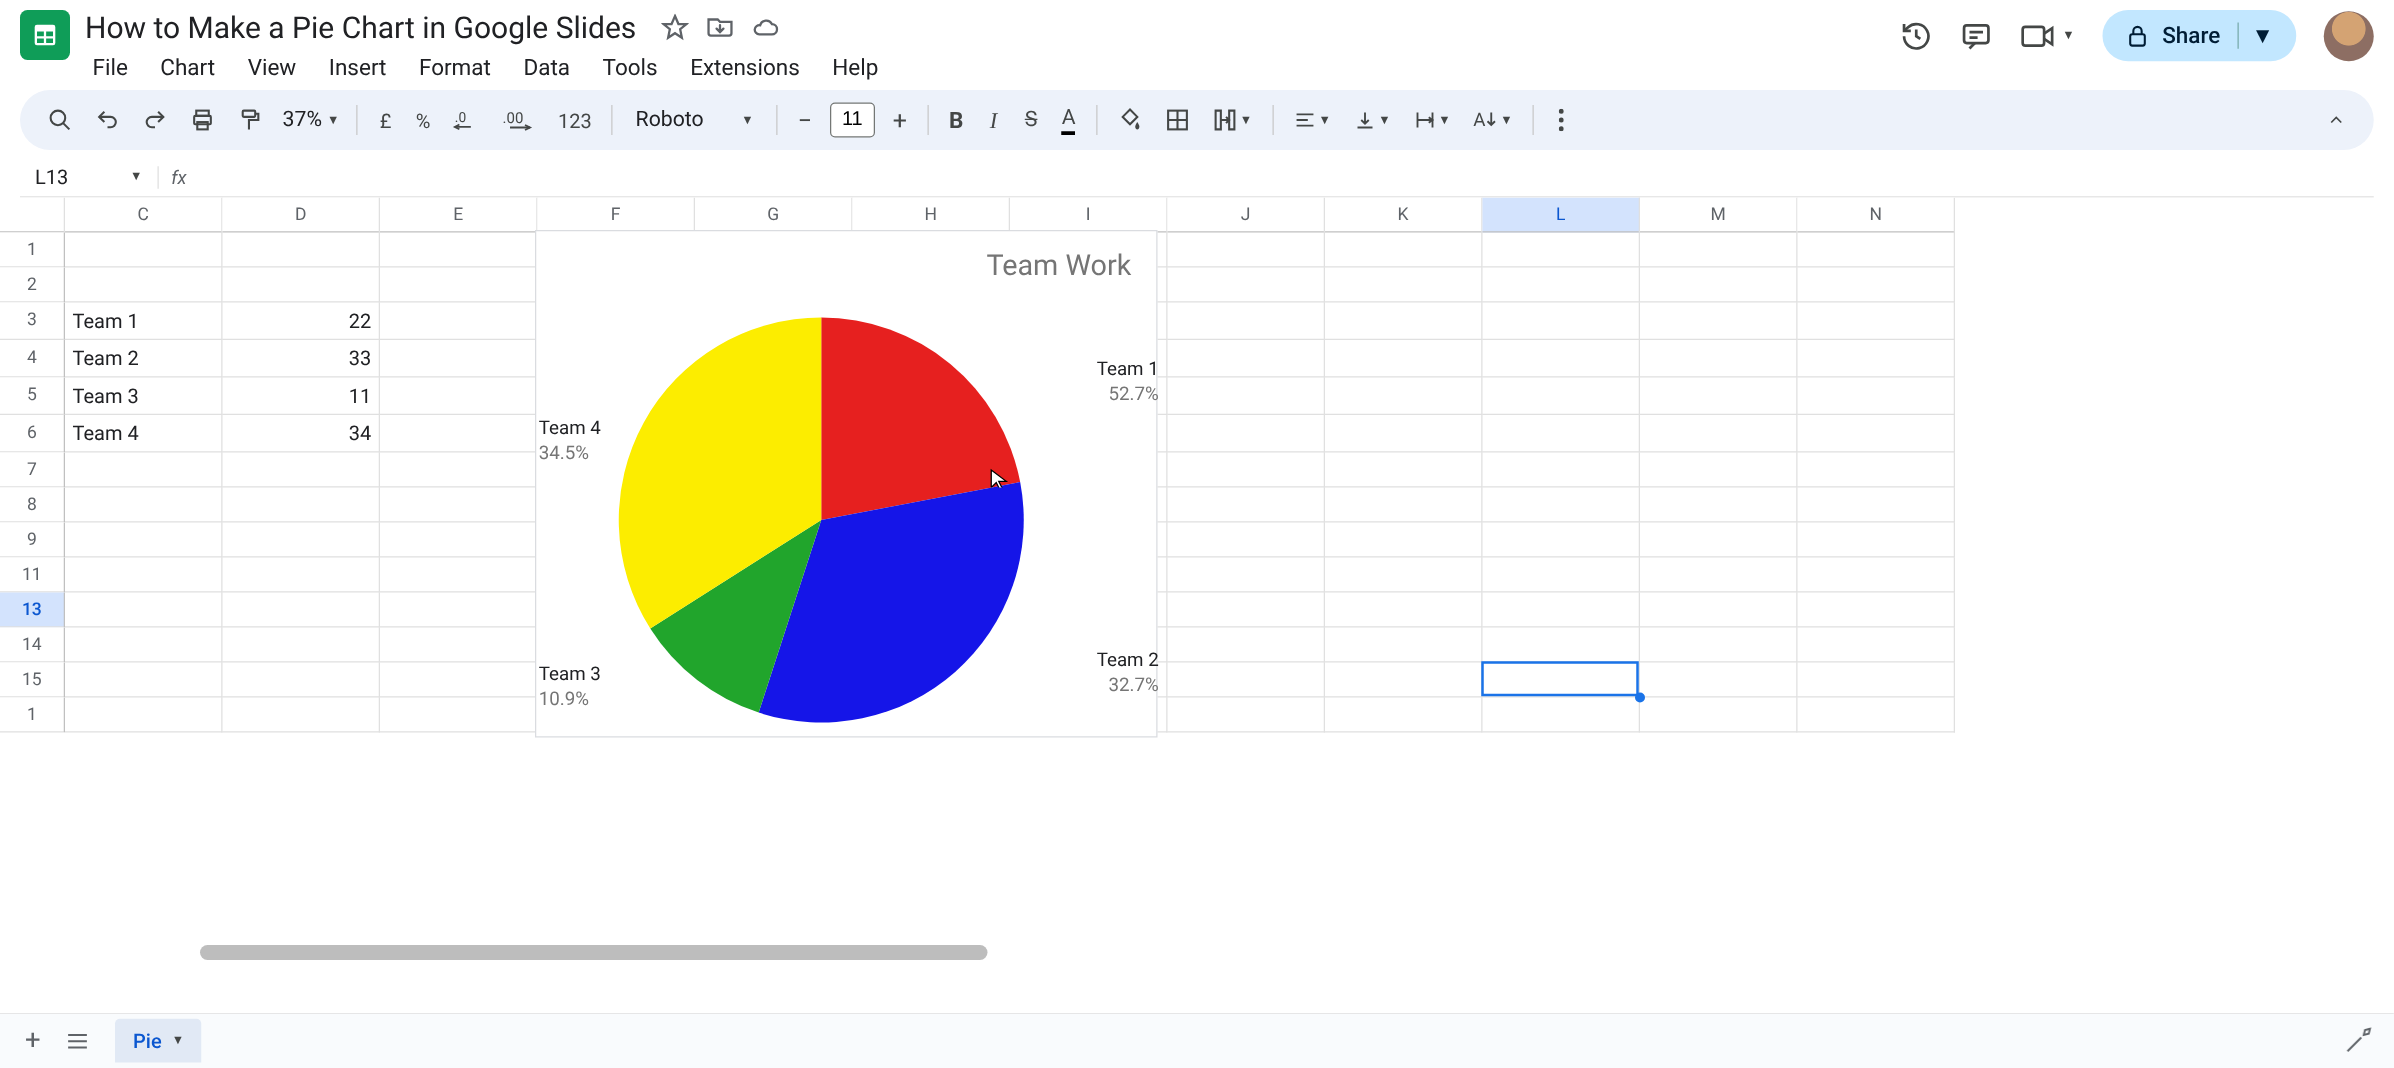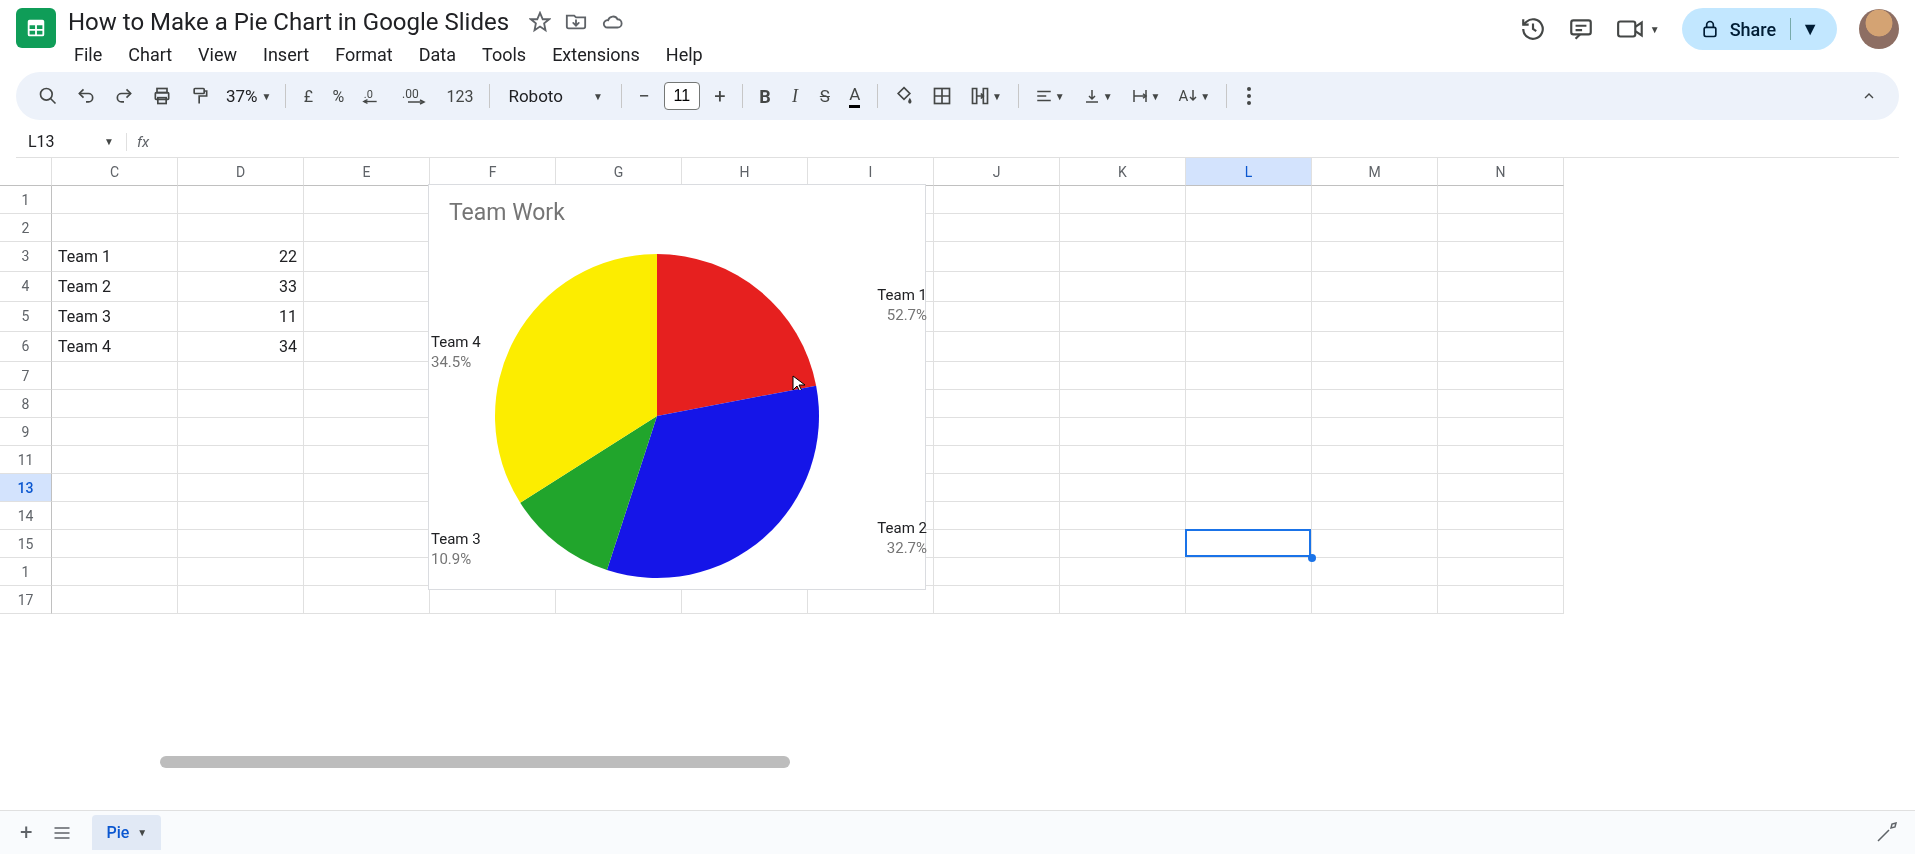--- a/index.html
+++ b/index.html
@@ -41,21 +41,21 @@
 .grid-body { position: relative; }
 .row { display: flex; height: 28px; }
 .row.tall { height: 30px; }
 .row-hdr { width: 52px; border-right: 1px solid #c0c0c0; border-bottom: 1px solid #e0e0e0; text-align: center; font-size: 14px; color: #5f6368; line-height: 28px; background: #fff; }
 .row-hdr.sel { background: #d3e3fd; color: #0b57d0; font-weight: 500; }
 .cell { border-right: 1px solid #e0e0e0; border-bottom: 1px solid #e0e0e0; padding: 0 6px; font-size: 16px; color: #202124; display: flex; align-items: center; overflow: hidden; }
 .cell.num { justify-content: flex-end; }
 .selected-cell { position: absolute; border: 2px solid #1a73e8; pointer-events: none; }
 .selected-handle { position: absolute; width: 8px; height: 8px; background: #1a73e8; border-radius: 50%; }
 .chart-box { position: absolute; left: 428px; top: 26px; width: 498px; height: 406px; background: #fff; border: 1px solid #dadce0; }
-.chart-title { font-size: 23px; color: #757575; padding: 14px 20px 0 20px; font-weight: 400; }
+.chart-title { font-size: 23px; color: #757575; padding: 14px 20px 0 20px; font-weight: 400; text-align: right; }
 .chart-svg-wrap { position: relative; width: 100%; height: calc(100% - 44px); }
 .chart-label { position: absolute; font-size: 15px; color: #202124; line-height: 1.3; }
 .chart-label .pct { color: #757575; }
 .scroll-h { position: absolute; bottom: 0; left: 160px; height: 12px; width: 630px; background: #bdbdbd; border-radius: 6px; }
 .sheet-tabs { position: fixed; bottom: 0; left: 0; right: 0; height: 44px; display: flex; align-items: center; padding: 0 20px; gap: 20px; background: #f9fbfd; border-top: 1px solid #e0e0e0; }
 .sheet-tab { background: #e1e9f5; padding: 8px 14px; border-radius: 4px 4px 0 0; display: flex; align-items: center; gap: 8px; font-size: 16px; color: #0b57d0; font-weight: 500; }
 .sheet-add, .sheet-menu { color: #5f6368; cursor: pointer; font-size: 22px; }
 .explore { position: fixed; bottom: 10px; right: 16px; color: #5f6368; }
 svg { display: block; }
 </style>
@@ -490,35 +490,20 @@
         <div class="cell" style="width: 126px;"></div>
         <div class="cell" style="width: 126px;"></div>
         <div class="cell" style="width: 126px;"></div>
         <div class="cell" style="width: 126px;"></div>
         <div class="cell" style="width: 126px;"></div>
         <div class="cell" style="width: 126px;"></div>
         <div class="cell" style="width: 126px;"></div>
       </div>
       <div class="row">
         <div class="row-hdr">1</div>
-        <div class="cell" style="width: 126px;"></div>
-        <div class="cell" style="width: 126px;"></div>
-        <div class="cell" style="width: 126px;"></div>
-        <div class="cell" style="width: 126px;"></div>
-        <div class="cell" style="width: 126px;"></div>
-        <div class="cell" style="width: 126px;"></div>
-        <div class="cell" style="width: 126px;"></div>
-        <div class="cell" style="width: 126px;"></div>
-        <div class="cell" style="width: 126px;"></div>
-        <div class="cell" style="width: 126px;"></div>
-        <div class="cell" style="width: 126px;"></div>
-        <div class="cell" style="width: 126px;"></div>
-      </div>
-      <div class="row">
-        <div class="row-hdr">17</div>
         <div class="cell" style="width: 126px;"></div>
         <div class="cell" style="width: 126px;"></div>
         <div class="cell" style="width: 126px;"></div>
         <div class="cell" style="width: 126px;"></div>
         <div class="cell" style="width: 126px;"></div>
         <div class="cell" style="width: 126px;"></div>
         <div class="cell" style="width: 126px;"></div>
         <div class="cell" style="width: 126px;"></div>
         <div class="cell" style="width: 126px;"></div>
         <div class="cell" style="width: 126px;"></div>

